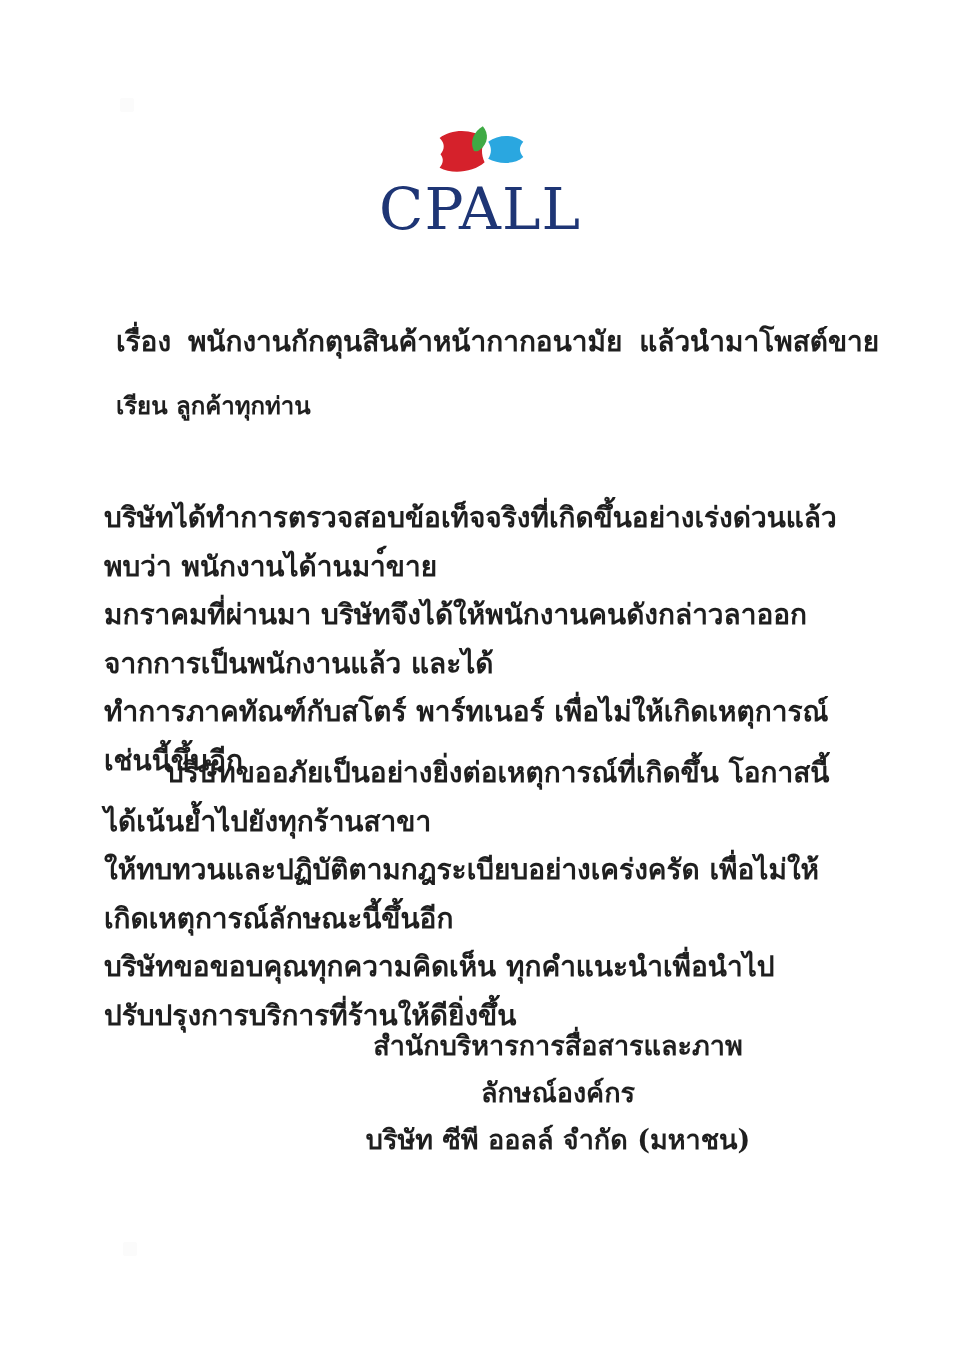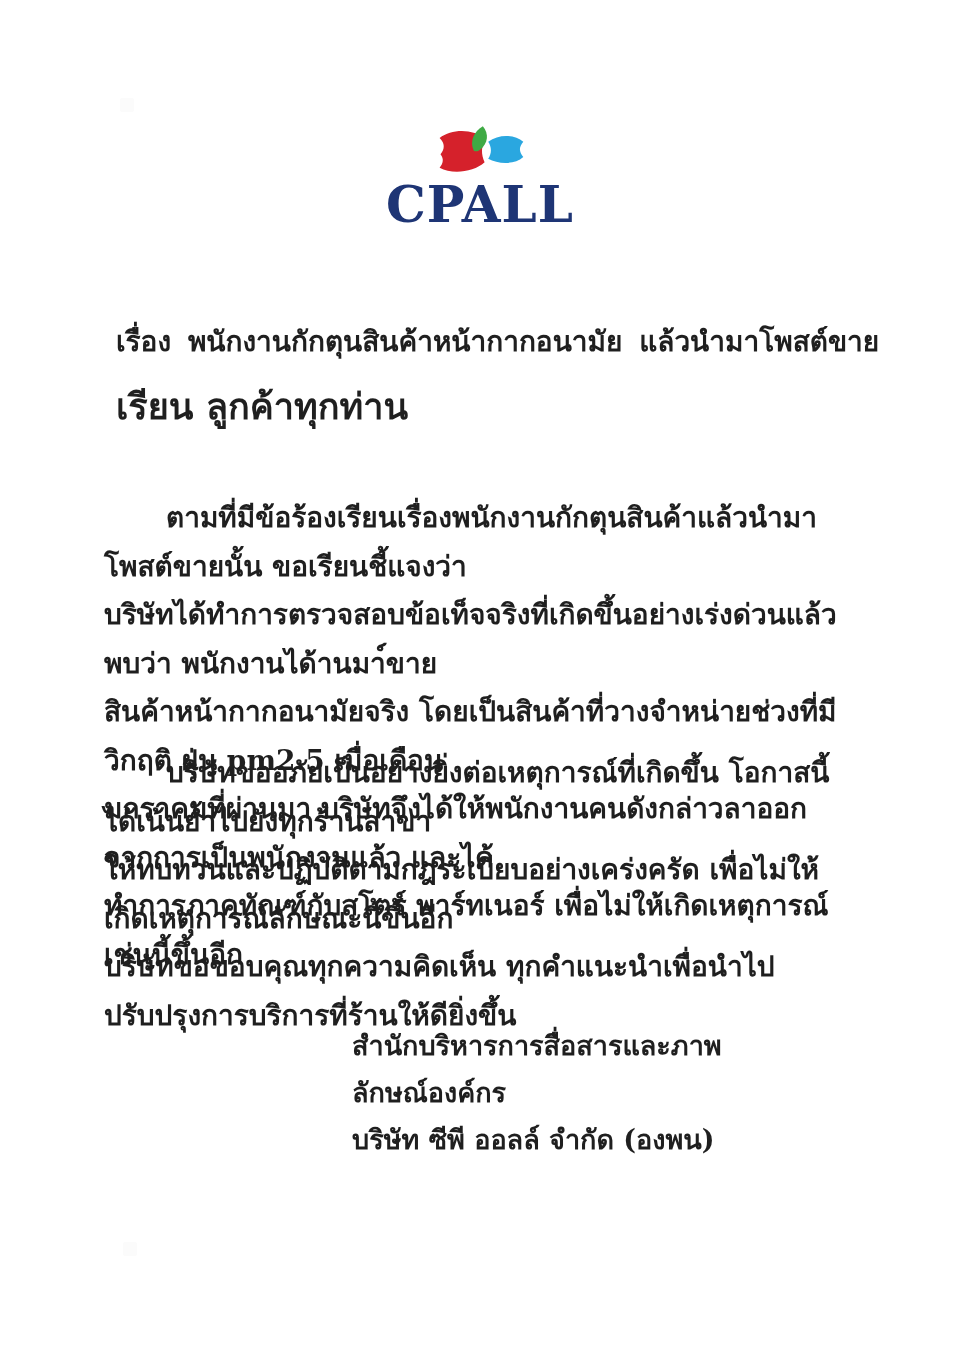--- a/index.html
+++ b/index.html
@@ -26,46 +26,47 @@
     position:absolute;
     top:126px;left:0;right:0;
     display:flex;flex-direction:column;align-items:center;
   }
   .petals{
     width:90px;height:52px;
     display:block;
     margin-left:2px;
   }
   .brand{
-    font-size:50px;
+    font-size:58px;
     line-height:1;
     margin-top:2px;
     letter-spacing:1px;
     color:var(--brand-navy);
-    font-weight:bold;
+    font-weight:normal;
   }
   
   .subject{
     position:absolute;left:116px;top:322px;
     font-size:28px;line-height:44px;font-family:Liberation Mono, monospace;
   }
   .salutation{
     position:absolute;left:116px;top:384px;
-    font-size:36px;line-height:44px;
+    font-size:24px;line-height:44px;
   }
   .para{
     position:absolute;left:104px;width:750px;
     font-size:28px;line-height:48.5px;
   }
   .para-1{top:494px;}
   .para-2{top:749px;}
   .line.indent{text-indent:62px;}
   
   .signature{
     position:absolute;top:1022px;left:352px;width:412px;
+    text-align:center;
     font-size:27px;line-height:47px;
   }
   
   .smudge{position:absolute;width:14px;height:14px;background:#fbfbfb;border-radius:2px;}
   .smudge-top{left:120px;top:98px;}
   .smudge-bottom{left:123px;top:1242px;}
 </style>
 </head>
 <body>
 
@@ -78,34 +79,32 @@
       <path d="M58,17 C70,8 88,9 97,17 C92,23 92,28 97,34 C87,43 69,42 58,36 C62,30 62,23 58,17 Z" fill="#2aa7e0"></path>
     </svg>
     <div class="brand">CPALL</div>
   </div>
 
   <div class="subject">เรื่อง พนักงานกักตุนสินค้าหน้ากากอนามัย แล้วนำมาโพสต์ขาย</div>
 
   <div class="salutation">เรียน ลูกค้าทุกท่าน</div>
 
   <div class="para para-1">
-    <div class="line indent">ตามที่มีข้อร้องเรียนเรื่องพนักงานกักตุนสินค้าแล้วนำมาโพสต์ขายนั้น ขอเรียนชี้แจงว่า</div>
     <div class="line">บริษัทได้ทำการตรวจสอบข้อเท็จจริงที่เกิดขึ้นอย่างเร่งด่วนแล้ว พบว่า พนักงานได้านมา์ขาย</div>
-    <div class="line">สินค้าหน้ากากอนามัยจริง โดยเป็นสินค้าที่วางจำหน่ายช่วงที่มีวิกฤติ ฝุ่น pm2.5 เมื่อเดือน</div>
     <div class="line">มกราคมที่ผ่านมา บริษัทจึงได้ให้พนักงานคนดังกล่าวลาออกจากการเป็นพนักงานแล้ว และได้</div>
     <div class="line">ทำการภาคทัณฑ์กับสโตร์ พาร์ทเนอร์ เพื่อไม่ให้เกิดเหตุการณ์เช่นนี้ขึ้นอีก</div>
   </div>
 
   <div class="para para-2">
     <div class="line indent">บริษัทขออภัยเป็นอย่างยิ่งต่อเหตุการณ์ที่เกิดขึ้น โอกาสนี้ได้เน้นย้ำไปยังทุกร้านสาขา</div>
     <div class="line">ให้ทบทวนและปฏิบัติตามกฎระเบียบอย่างเคร่งครัด เพื่อไม่ให้เกิดเหตุการณ์ลักษณะนี้ขึ้นอีก</div>
     <div class="line">บริษัทขอขอบคุณทุกความคิดเห็น ทุกคำแนะนำเพื่อนำไปปรับปรุงการบริการที่ร้านให้ดียิ่งขึ้น</div>
   </div>
 
   <div class="signature">
     <div class="line">สำนักบริหารการสื่อสารและภาพลักษณ์องค์กร</div>
-    <div class="line">บริษัท ซีพี ออลล์ จำกัด (องพน)</div>
+    <div class="line">บริษัท ซีพี ออลล์ จำกัด (มหาชน)</div>
   </div>
 
   <div class="smudge smudge-top"></div>
   <div class="smudge smudge-bottom"></div>
 
 </div>
 
 </body></html>

